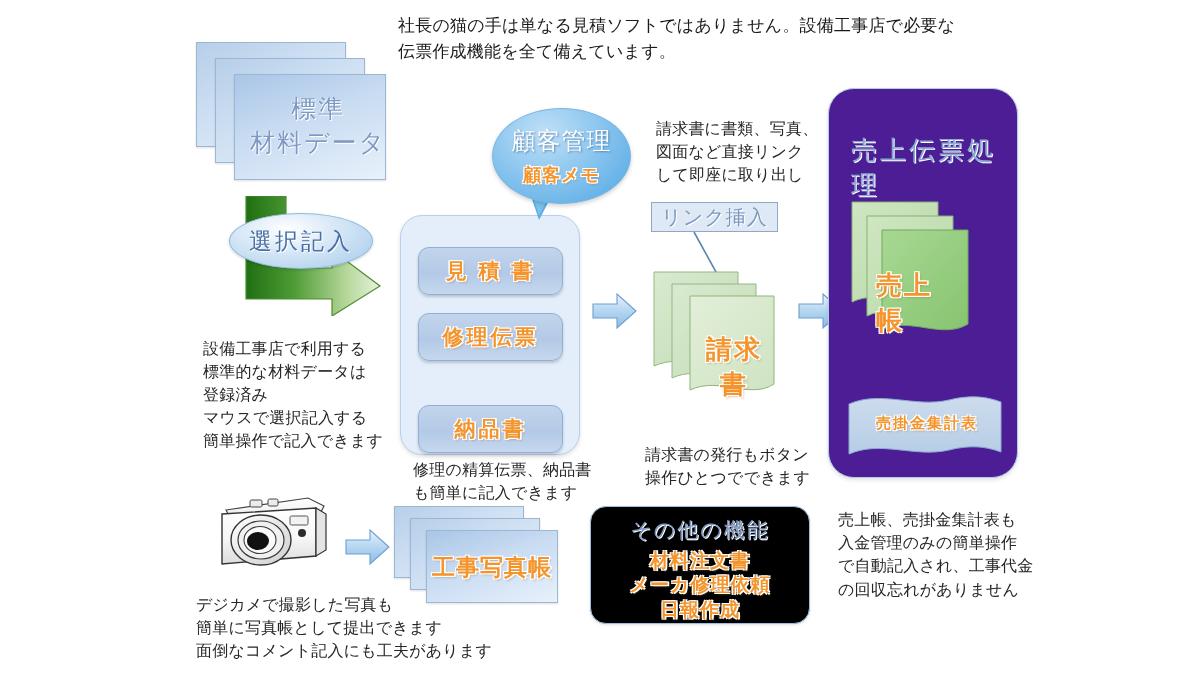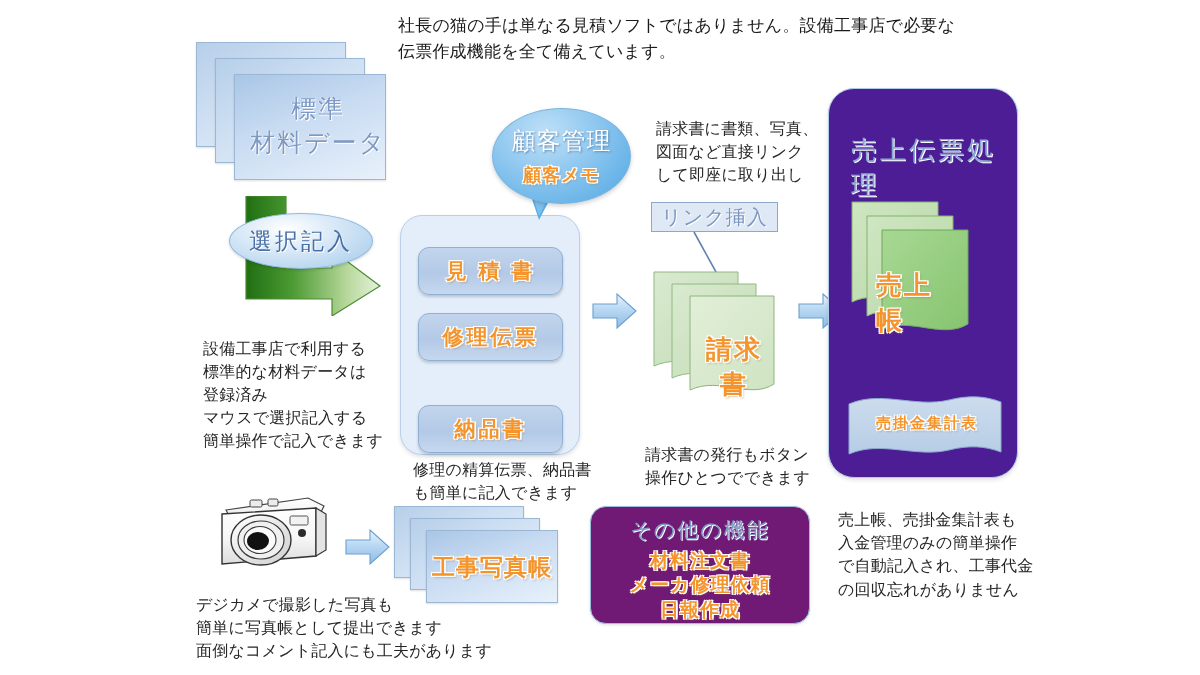--- a/index.html
+++ b/index.html
@@ -129,21 +129,21 @@
     display:flex;align-items:center;justify-content:center;
     box-sizing:border-box;
   }
   .linkbox span{
     color:#7c98c2;font-size:20px;letter-spacing:1px;
     text-shadow:1px 1px 0 #fff;
   }
 
   .otherbox{
     position:absolute;
-    background:#701a75;
+    background:#000000;
     border:1px solid #9dc0e0;
     border-radius:16px;
     box-shadow:0 1px 3px rgba(0,0,0,.12);
     box-sizing:border-box;
     text-align:center;
   }
   .otherbox .ttl{
     color:#7e99c4;font-size:21px;letter-spacing:2px;
     text-shadow:1px 1px 0 #fff;
   }

